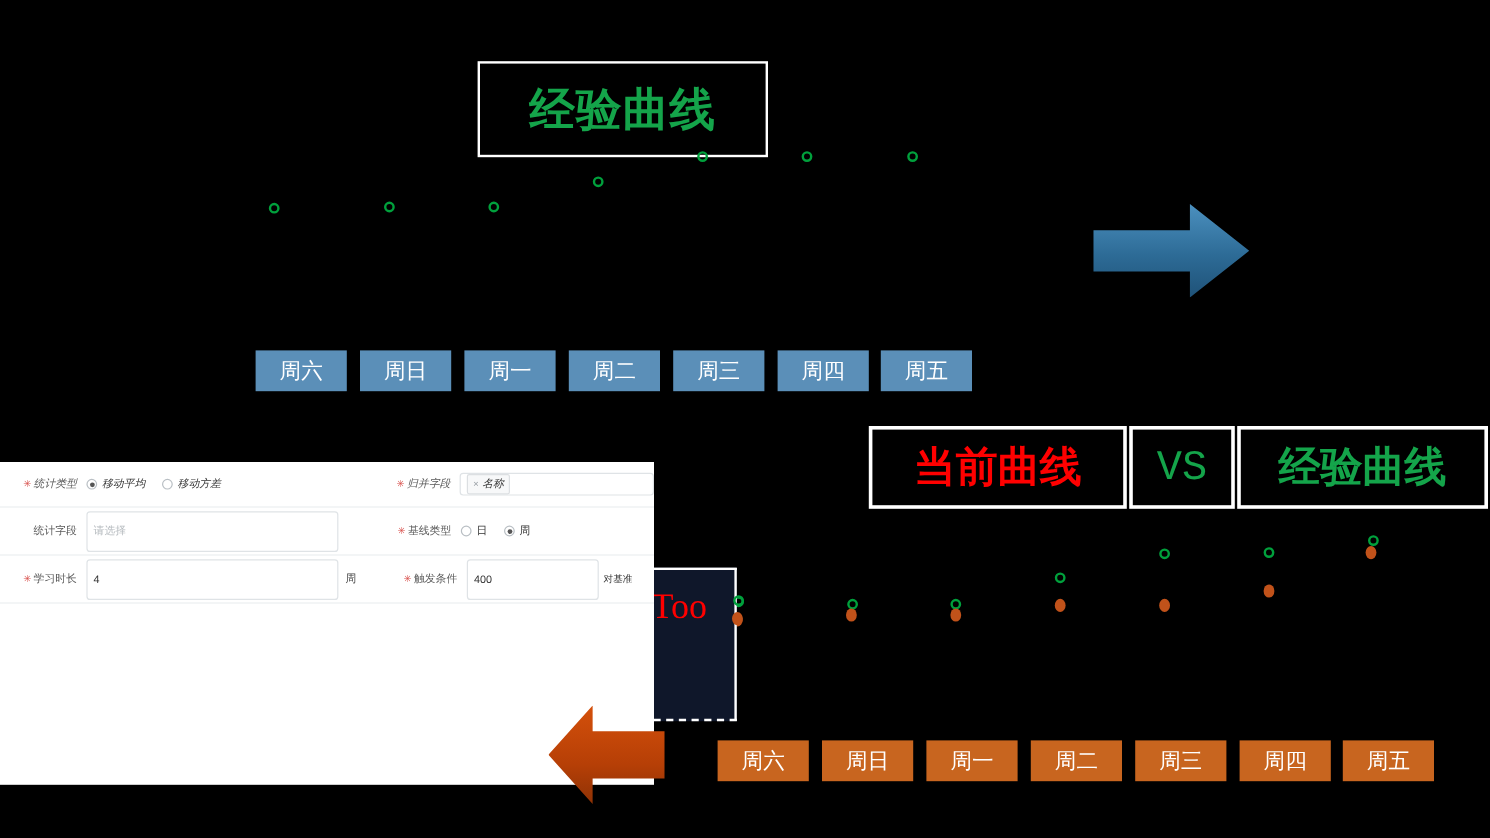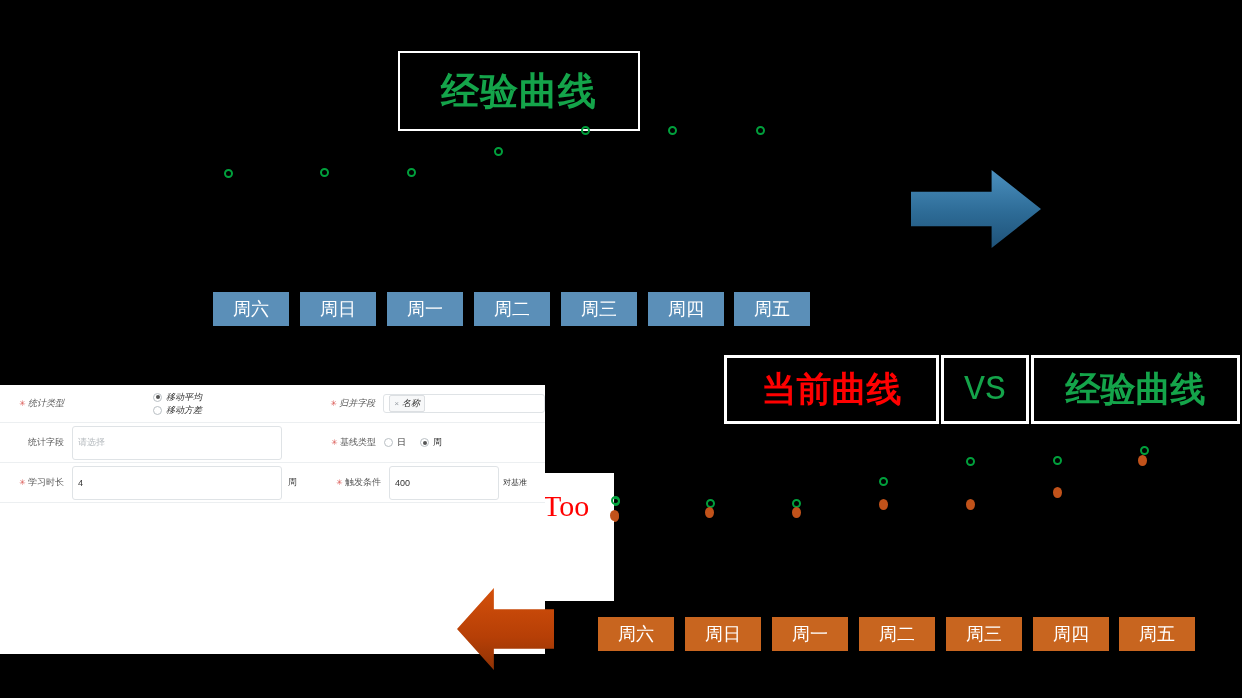--- a/index.html
+++ b/index.html
@@ -59,21 +59,21 @@
   }
   .banner .t-red{color:#FF0000;font-size:35px;font-weight:700;white-space:nowrap;}
   .banner .t-green{color:#14A44A;font-size:35px;font-weight:700;white-space:nowrap;}
   .banner .t-vs{color:#14A44A;font-size:35px;font-weight:400;white-space:nowrap;}
 
   
   #toohigh-box{
     left:534px;top:473px;width:80px;height:128px;
     border-top:2px solid #fff;border-left:2px solid #fff;border-right:2px solid #fff;
     border-bottom:2px dashed #fff;
-    background:#ffffff;box-sizing:border-box;
+    background:#0f172a;box-sizing:border-box;
   }
   #toohigh-box .txt{
     position:absolute;left:7px;top:14px;color:#FF0000;
     font-size:30px;font-weight:400;line-height:34px;
     font-family:"Liberation Serif","DejaVu Serif",serif;
   }
 
   
   #form-panel{
     left:0px;top:385px;width:545px;height:269px;
@@ -223,21 +223,21 @@
 <div class="abs pt-green" style="left:611px;top:496px;"></div>
 <div class="abs pt-orange" style="left:610px;top:510px;"></div>
 
 <div class="abs" id="form-panel">
 
 
   <div class="fp-row" style="height:38px;font-style:italic;">
     <div class="fp-label">
       <span class="req">✳</span><span>统计类型</span>
     </div>
-    <div style="display:flex;align-items:center;width:230px;flex-direction:column;">
+    <div style="display:flex;align-items:flex-start;width:230px;">
       <span class="opt">
         <span class="radio on"></span>
         <span>移动平均</span>
       </span>
       <span class="opt">
         <span class="radio"></span>
         <span>移动方差</span>
       </span>
     </div>
     <div class="fp-label-2">

